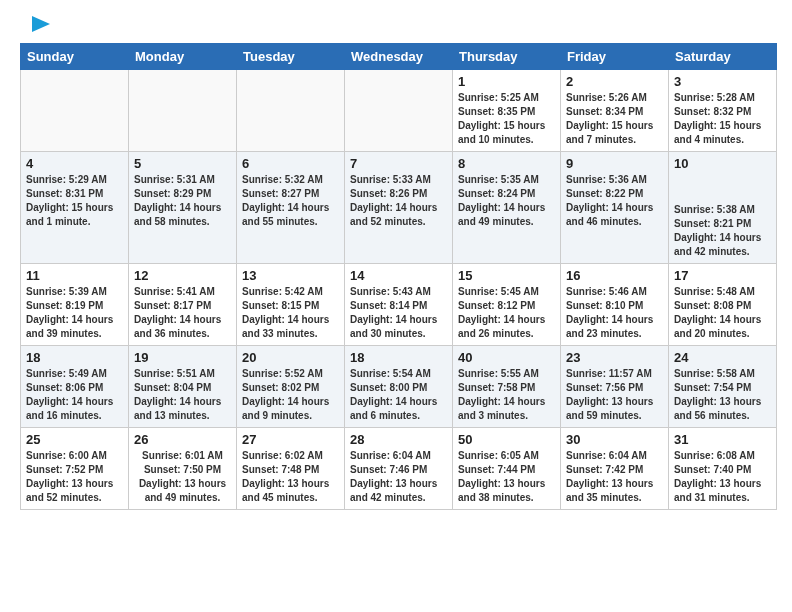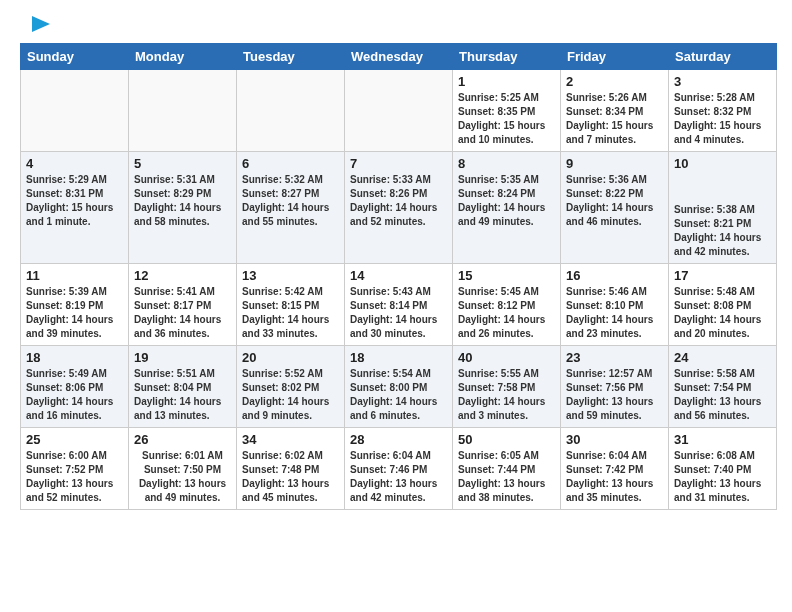--- a/index.html
+++ b/index.html
@@ -222,21 +222,21 @@
           </td>
           <td class="shade">
             <div class="day-num">40</div>
             <div class="day-info" style="white-space: pre-line;">Sunrise: 5:55 AM
 Sunset: 7:58 PM
 Daylight: 14 hours
 and 3 minutes.</div>
           </td>
           <td class="shade">
             <div class="day-num">23</div>
-            <div class="day-info" style="white-space: pre-line;">Sunrise: 12:57 AM
+            <div class="day-info" style="white-space: pre-line;">Sunrise: 11:57 AM
 Sunset: 7:56 PM
 Daylight: 13 hours
 and 59 minutes.</div>
           </td>
           <td class="shade">
             <div class="day-num">24</div>
             <div class="day-info" style="white-space: pre-line;">Sunrise: 5:58 AM
 Sunset: 7:54 PM
 Daylight: 13 hours
 and 56 minutes.</div>
@@ -251,21 +251,21 @@
 and 52 minutes.</div>
           </td>
           <td>
             <div class="day-num">26</div>
             <div class="day-info" style="white-space: pre-line; text-align: center;">Sunrise: 6:01 AM
 Sunset: 7:50 PM
 Daylight: 13 hours
 and 49 minutes.</div>
           </td>
           <td>
-            <div class="day-num">34</div>
+            <div class="day-num">27</div>
             <div class="day-info" style="white-space: pre-line;">Sunrise: 6:02 AM
 Sunset: 7:48 PM
 Daylight: 13 hours
 and 45 minutes.</div>
           </td>
           <td>
             <div class="day-num">28</div>
             <div class="day-info" style="white-space: pre-line;">Sunrise: 6:04 AM
 Sunset: 7:46 PM
 Daylight: 13 hours

